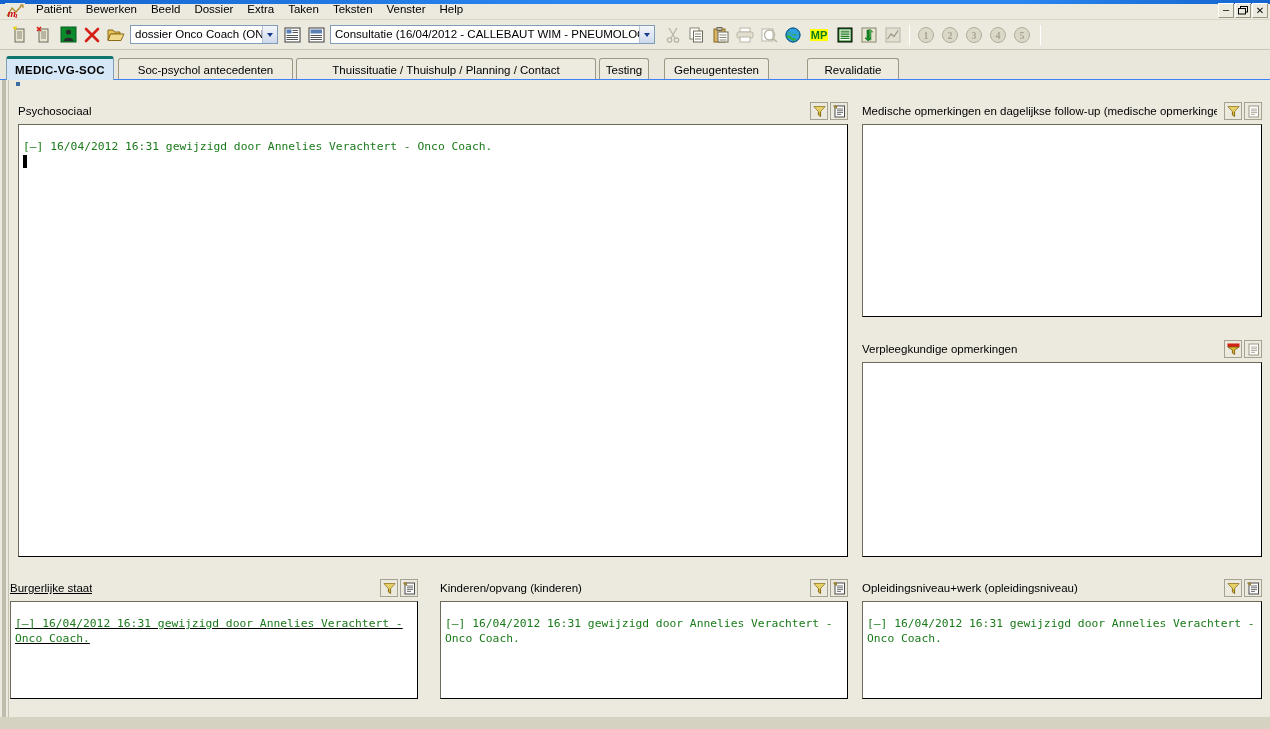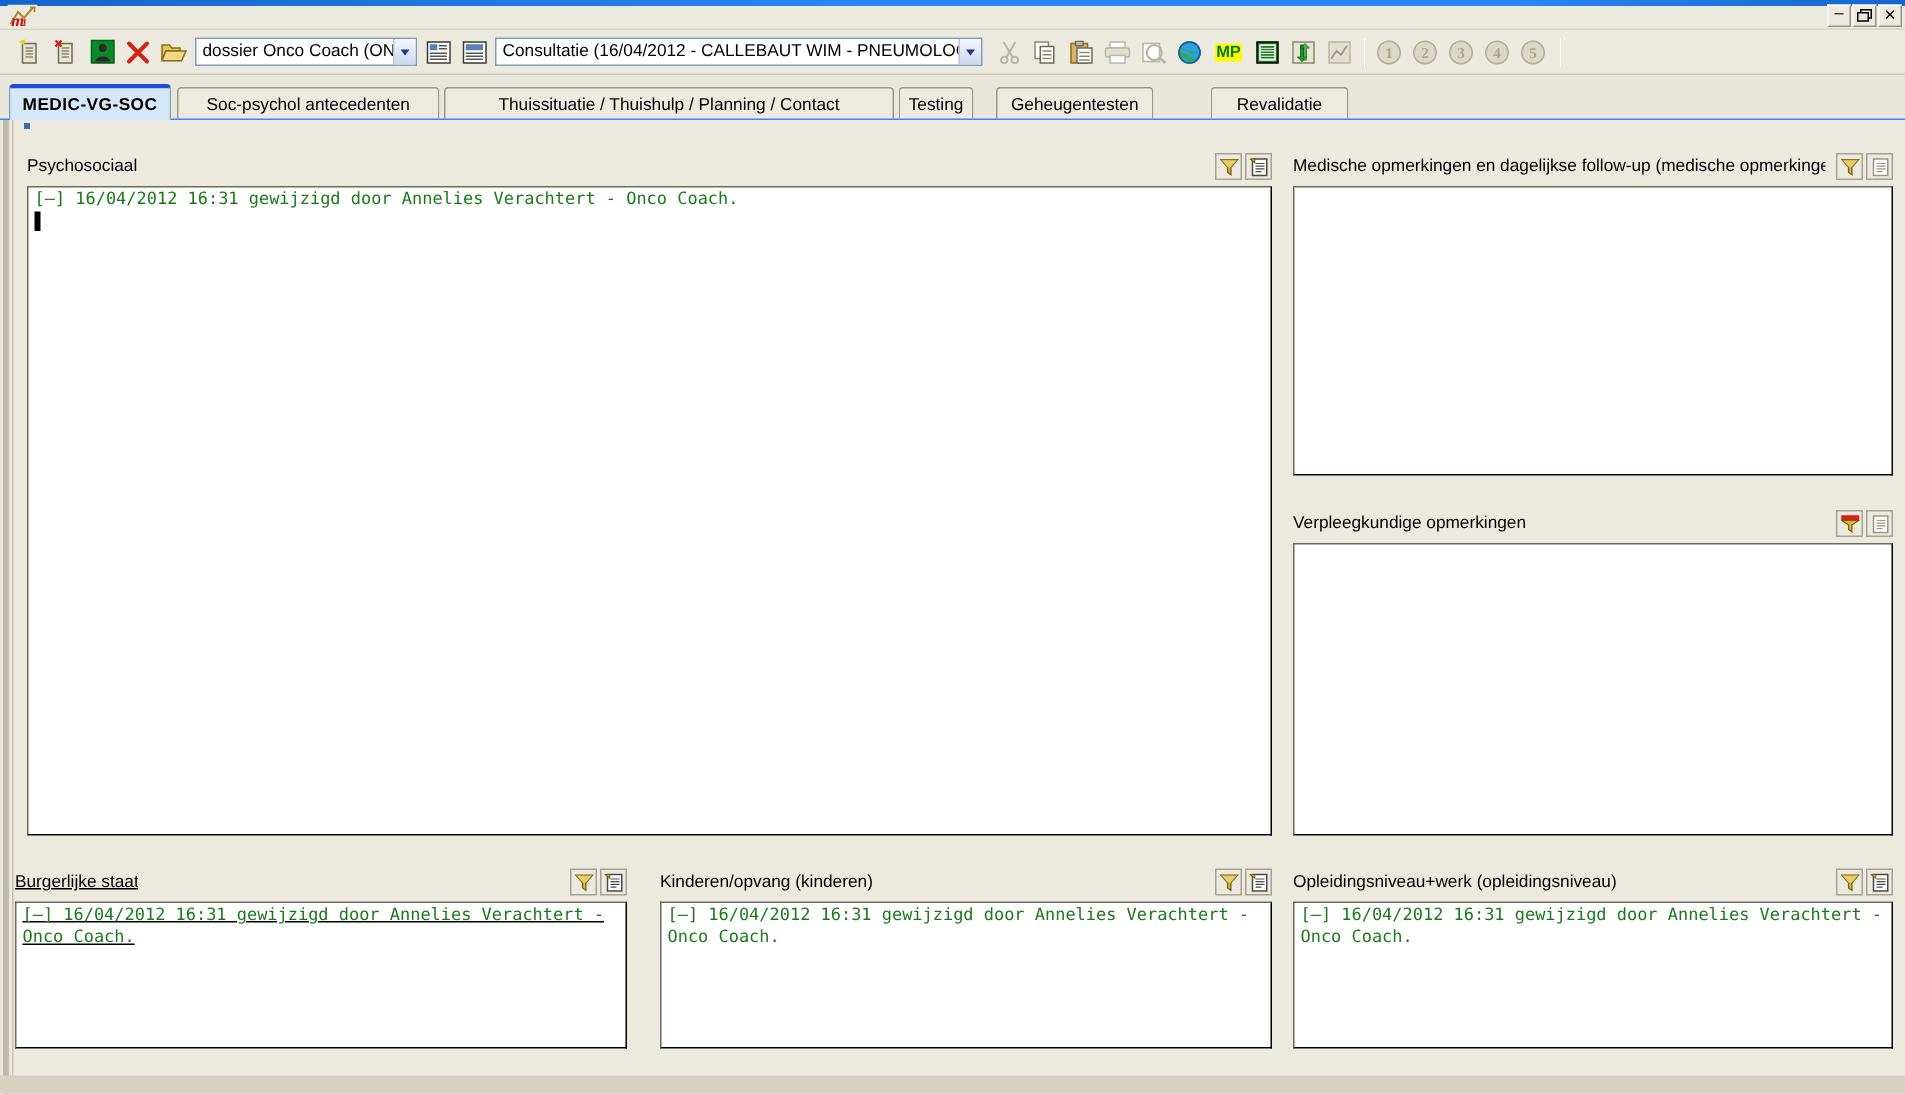--- a/index.html
+++ b/index.html
@@ -97,21 +97,21 @@
     border: 1px solid #9c9884;
     border-bottom: none;
     border-radius: 3px 3px 0 0;
     display:flex; align-items:center; justify-content:center;
     font-size: 11.5px; color:#000; cursor: default;
   }
   .tab.active {
     top: 0; height: 24px;
     background: #d6e7f7;
     border: 1px solid #7f9db9;
-    border-top: 3px solid #1d4ed8;
+    border-top: 3px solid #0f766e;
     border-bottom: none;
     font-weight: bold; font-size: 11.5px;
     letter-spacing: 0.3px;
     z-index: 3;
   }
 
   
   .content {
     position: absolute; left: 0; top: 79px; width: 1270px; height: 650px;
     background: #ece9df;
@@ -147,21 +147,21 @@
     border: 1px solid #a6a292;
     display: flex; align-items: center; justify-content: center;
     position: relative;
   }
   .textbox {
     background: #fff;
     border: 1px solid #000;
     border-top-color:#6e6a5a; border-left-color:#6e6a5a;
     overflow: hidden;
     position: relative;
-    padding: 0 3px 2px 4px;
+    padding: 14px 3px 2px 4px;
   }
   .entry {
     font-family: "DejaVu Sans Mono", monospace;
     font-size: 11.3px;
     color: #1a7a1a;
     line-height: 15px;
     white-space: normal;
     word-break: normal;
   }
   .caret {
@@ -184,20 +184,31 @@
     <div class="app-icon">
       <svg width="20" height="16" viewBox="0 0 20 16">
         <rect x="0" y="0" width="20" height="16" fill="#ece9df"></rect>
         <path d="M2 13 L7 5 L11 9 L17 2" stroke="#b08a2e" stroke-width="1.4" fill="none"></path>
         <path d="M15 2 L18 2 L18 5" stroke="#b08a2e" stroke-width="1.2" fill="none"></path>
         <text x="2.5" y="14" font-family="Liberation Serif, serif" font-size="11" font-style="italic" font-weight="bold" fill="#cc1111">m</text>
         <text x="9.5" y="14.5" font-family="Liberation Serif, serif" font-size="7" font-style="italic" font-weight="bold" fill="#cc1111">1</text>
       </svg>
     </div>
 
+    <div class="menu-items">
+      <div class="menu-item">Patiënt</div>
+      <div class="menu-item">Bewerken</div>
+      <div class="menu-item">Beeld</div>
+      <div class="menu-item">Dossier</div>
+      <div class="menu-item">Extra</div>
+      <div class="menu-item">Taken</div>
+      <div class="menu-item">Teksten</div>
+      <div class="menu-item">Venster</div>
+      <div class="menu-item">Help</div>
+    </div>
 
     <div class="win-ctrls">
       <div class="win-btn">
         <span class="gl" style="font-size:11px;align-items:flex-end;padding-bottom:2px;">–</span>
       </div>
       <div class="win-btn">
         <span class="gl" style="font-size:9px;">
           <svg width="10" height="9" viewBox="0 0 10 9">
             <rect x="2.5" y="0.5" width="7" height="5.5" fill="none" stroke="#000" stroke-width="1"></rect>
             <rect x="0.5" y="2.5" width="7" height="5.5" fill="#ece9df" stroke="#000" stroke-width="1"></rect>

